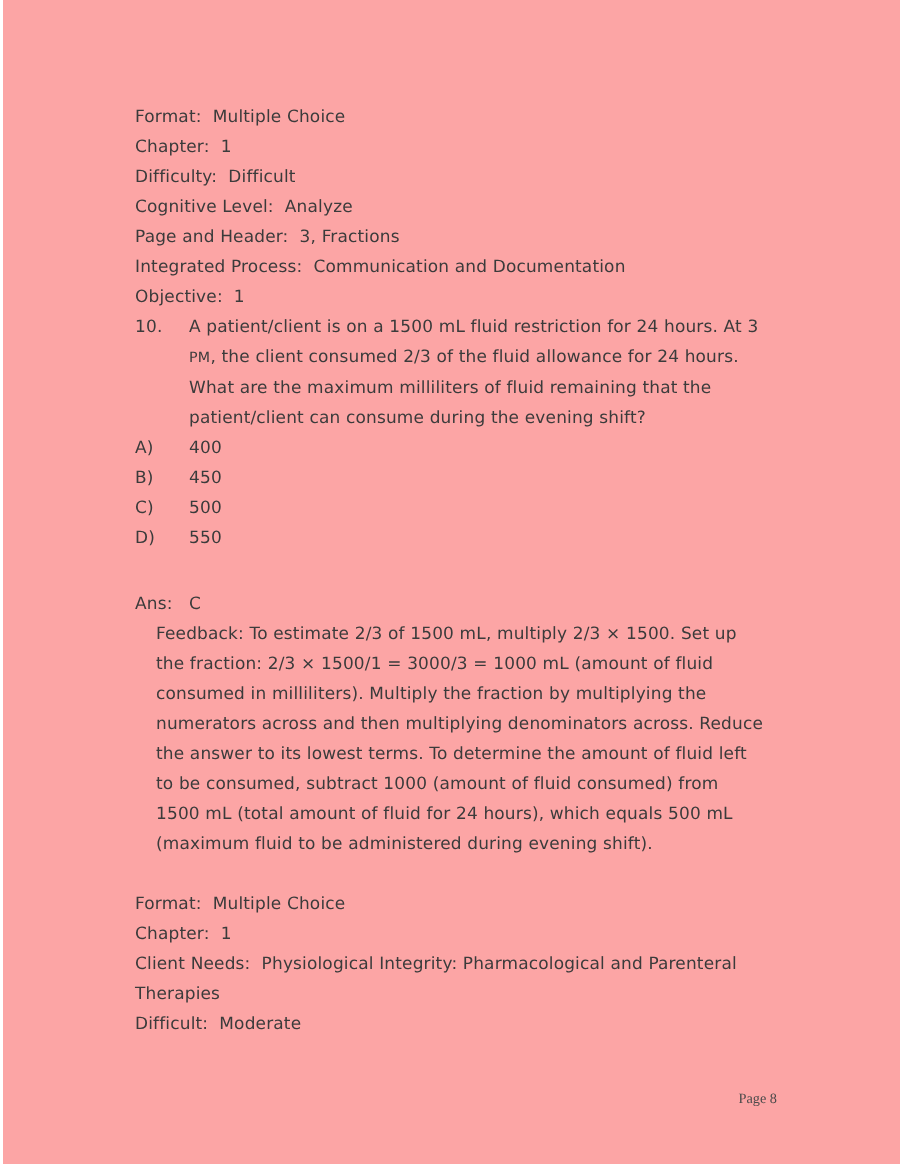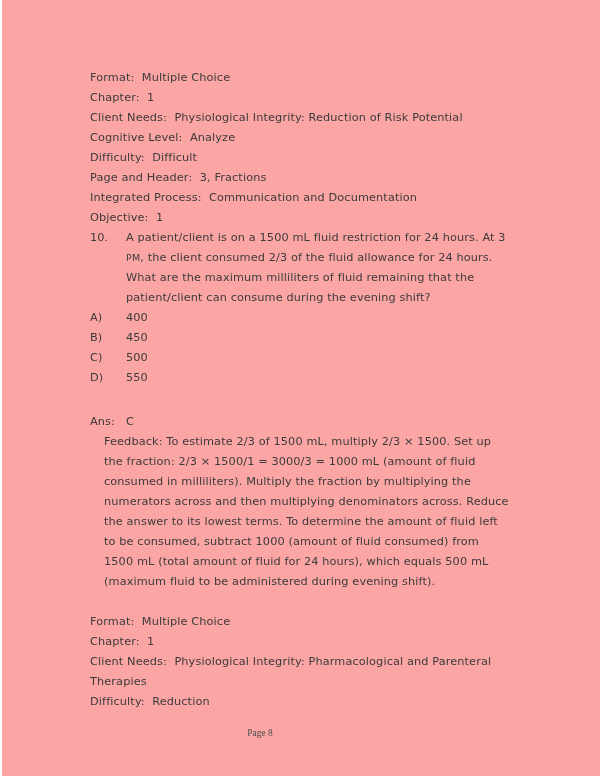--- a/index.html
+++ b/index.html
@@ -85,38 +85,37 @@
   .smallcaps {
     font-size: 0.84em;
     letter-spacing: 0.02em;
     text-align: right;
   }
   .footer {
     position: absolute;
     left: 0;
     top: 728px;
     width: 516px;
-    text-align: center;
+    text-align: right;
     font-family: "Liberation Serif", "DejaVu Serif", serif;
     font-size: 9.5px;
     color: #4a4a4a;
   }
 </style>
 </head>
 <body>
 
 <div class="page">
   <div class="content">
 
     <div>
       <div class="line">Format:  Multiple Choice</div>
       <div class="line">Chapter:  1</div>
-      <div class="line">Client Needs:  Physiological Integrity: Reduction of Risk Potential</div>
+      <div class="line">Difficulty:  Difficult</div>
       <div class="line">Cognitive Level:  Analyze</div>
-      <div class="line">Difficulty:  Difficult</div>
       <div class="line">Page and Header:  3, Fractions</div>
       <div class="line">Integrated Process:  Communication and Documentation</div>
       <div class="line">Objective:  1</div>
     </div>
 
     <div class="qblock">
       <span class="qnum">10.</span><span>A patient/client is on a 1500 mL fluid restriction for 24 hours. At 3 </span><span class="smallcaps">PM</span><span>, the client consumed 2/3 of the fluid allowance for 24 hours. What are the maximum milliliters of fluid remaining that the patient/client can consume during the evening shift?</span>
     </div>
 
     <div>
@@ -139,19 +138,19 @@
     </div>
 
     <div class="para">Feedback: To estimate 2/3 of 1500 mL, multiply 2/3 × 1500. Set up the fraction: 2/3 × 1500/1 = 3000/3 = 1000 mL (amount of fluid consumed in milliliters). Multiply the fraction by multiplying the numerators across and then multiplying denominators across. Reduce the answer to its lowest terms. To determine the amount of fluid left to be consumed, subtract 1000 (amount of fluid consumed) from 1500 mL (total amount of fluid for 24 hours), which equals 500 mL (maximum fluid to be administered during evening shift).</div>
 
     <div class="spacer"></div>
 
     <div>
       <div class="line">Format:  Multiple Choice</div>
       <div class="line">Chapter:  1</div>
       <div class="line">Client Needs:  Physiological Integrity: Pharmacological and Parenteral Therapies</div>
-      <div class="line">Difficulty:  Reduction</div>
+      <div class="line">Difficult:  Moderate</div>
     </div>
 
   </div>
 
   <div class="footer">Page 8</div>
 </div>
 
 </body></html>

